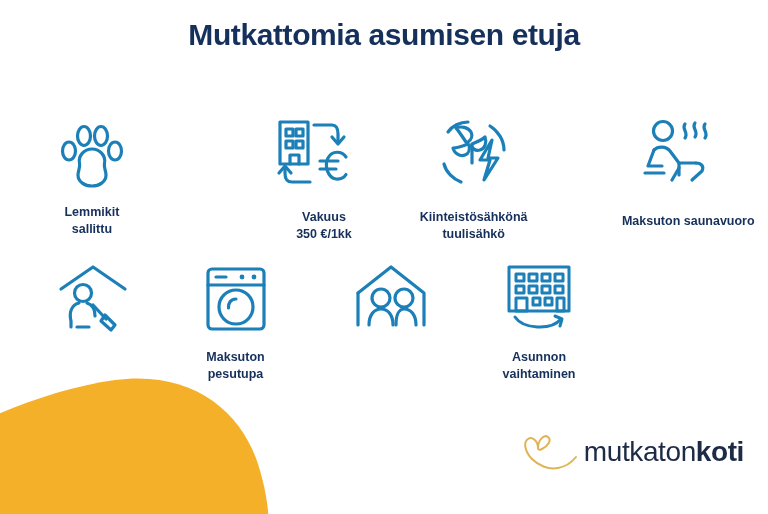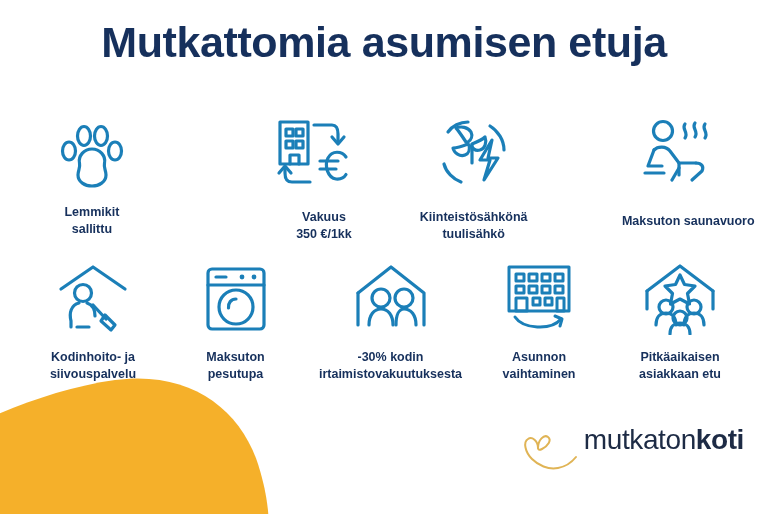--- a/index.html
+++ b/index.html
@@ -19,21 +19,21 @@
     width:350px;height:190px;
     z-index:0;
     pointer-events:none;
   }
 
   
   .title{
     position:absolute;
     top:18px;left:0;right:0;
     text-align:center;
-    font-size:43px;
+    font-size:30px;
     font-weight:bold;
     letter-spacing:-0.4px;
     color:#16305c;
     z-index:3;
   }
 
   
   .row{
     position:absolute;
     left:0;right:0;
@@ -81,20 +81,21 @@
   .r2c5{width:160px;}
 
   .r1c3 .label,.r1c4 .label{margin-top:14px;}
   .r1c5 .label{margin-top:18px;margin-left:13px;}
 
   
   .logo{
     position:absolute;
     right:24px;bottom:36px;
     display:flex;
+    align-items:center;
     z-index:4;
   }
   .logo-mark{margin-right:4px;}
   .logo-text{
     font-size:28px;
     color:#1d2b45;
     letter-spacing:-0.4px;
     line-height:1;
   }
   .logo-text .light{font-weight:400;}
@@ -193,22 +194,20 @@
         <svg width="76" height="72" viewBox="0 0 76 72" fill="none" stroke="#1b7fb8" stroke-width="3.2" stroke-linecap="round" stroke-linejoin="round">
           <path d="M6 26 L38 4 L70 26"></path>
           <circle cx="28" cy="30" r="8.5"></circle>
           <path d="M24 40 C16 42 14 50 16 58 L16 64"></path>
           <path d="M32 40 C38 42 40 48 40 53"></path>
           <path d="M22 64 L34 64"></path>
           <path d="M38 42 L51 56"></path>
           <path d="M50 52 L60 62 L56 67 L46 58 Z"></path>
         </svg>
       </div>
-      <div class="label">Kodinhoito- ja
-siivouspalvelu</div>
     </div>
 
     <div class="cell r2c2">
       <div class="icon-wrap">
         <svg width="72" height="72" viewBox="0 0 72 72" fill="none" stroke="#1b7fb8" stroke-width="3.2" stroke-linecap="round" stroke-linejoin="round">
           <rect x="8" y="6" width="56" height="60" rx="4"></rect>
           <path d="M8 22 L64 22"></path>
           <path d="M16 14 L26 14"></path>
           <circle cx="42" cy="14" r="2.4" fill="#1b7fb8" stroke="none"></circle>
           <circle cx="54" cy="14" r="2.4" fill="#1b7fb8" stroke="none"></circle>
@@ -224,22 +223,20 @@
       <div class="icon-wrap">
         <svg width="78" height="72" viewBox="0 0 78 72" fill="none" stroke="#1b7fb8" stroke-width="3.2" stroke-linecap="round" stroke-linejoin="round">
           <path d="M6 30 L39 4 L72 30 L72 62"></path>
           <path d="M6 30 L6 62"></path>
           <circle cx="29" cy="35" r="9"></circle>
           <circle cx="52" cy="35" r="9"></circle>
           <path d="M17 62 C17 52 22 46 29 46 C36 46 41 52 41 62"></path>
           <path d="M44 62 C44 52 47 46 52 46 C59 46 64 52 64 62"></path>
         </svg>
       </div>
-      <div class="label">-30% kodin
-irtaimistovakuutuksesta</div>
     </div>
 
     <div class="cell r2c4">
       <div class="icon-wrap">
         <svg width="76" height="72" viewBox="0 0 76 72" fill="none" stroke="#1b7fb8" stroke-width="3" stroke-linecap="round" stroke-linejoin="round">
           <rect x="8" y="4" width="60" height="44"></rect>
           <rect x="15" y="11" width="8" height="7"></rect>
           <rect x="28" y="11" width="8" height="7"></rect>
           <rect x="41" y="11" width="8" height="7"></rect>
           <rect x="54" y="11" width="8" height="7"></rect>
@@ -252,38 +249,20 @@
           <rect x="44" y="35" width="7" height="7"></rect>
           <rect x="56" y="35" width="7" height="13"></rect>
           <path d="M14 54 C22 66 50 68 60 56"></path>
           <path d="M54 53 L61 56 L59 63"></path>
         </svg>
       </div>
       <div class="label">Asunnon
 vaihtaminen</div>
     </div>
 
-    <div class="cell r2c5">
-      <div class="icon-wrap">
-        <svg width="78" height="72" viewBox="0 0 78 72" fill="none" stroke="#1b7fb8" stroke-width="3.2" stroke-linecap="round" stroke-linejoin="round">
-          <path d="M6 28 L39 3 L72 28"></path>
-          <path d="M6 28 L6 46"></path>
-          <path d="M72 28 L72 46"></path>
-          <path d="M39 12 L43.5 21.5 L54 23 L46.5 30.5 L48.5 41 L39 36 L29.5 41 L31.5 30.5 L24 23 L34.5 21.5 Z"></path>
-          <circle cx="25" cy="44" r="7"></circle>
-          <path d="M15 62 C15 54 19 50 25 50 C31 50 35 54 35 62"></path>
-          <circle cx="53" cy="44" r="7"></circle>
-          <path d="M43 62 C43 54 47 50 53 50 C59 50 63 54 63 62"></path>
-          <circle cx="39" cy="55" r="7"></circle>
-          <path d="M29 71 C29 64 33 60 39 60 C45 60 49 64 49 71"></path>
-        </svg>
-      </div>
-      <div class="label">Pitkäaikaisen
-asiakkaan etu</div>
-    </div>
   </div>
 
   <div class="logo">
     <svg class="logo-mark" width="62" height="52" viewBox="0 0 62 52" fill="none" stroke="#e0b455" stroke-width="2" stroke-linecap="round">
       <path d="M20 22 C20 15 14 10 10 13 C5 16 7 26 14 33 C20 39 30 44 40 42 C48 40.5 54 36 58 31"></path>
       <path d="M20 22 C20 14 26 8 30 11 C34 14 30 20 24 23 C21 24.5 20 23.5 20 22 Z"></path>
     </svg>
     <div class="logo-text">
       <span class="light">mutkaton</span><span class="bold">koti</span>
     </div>

